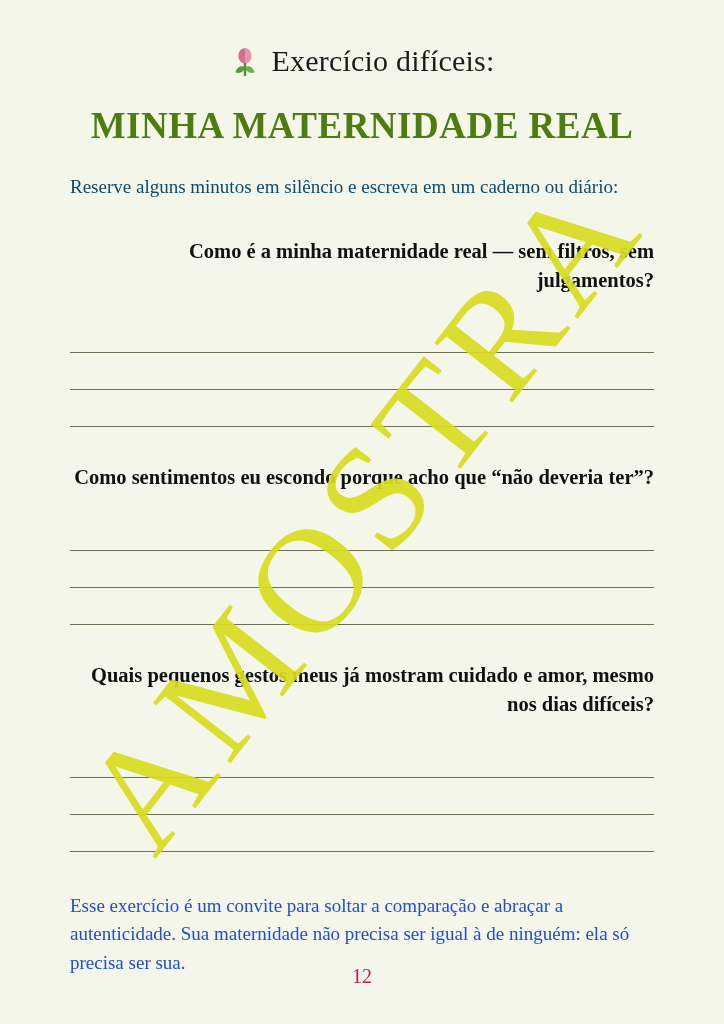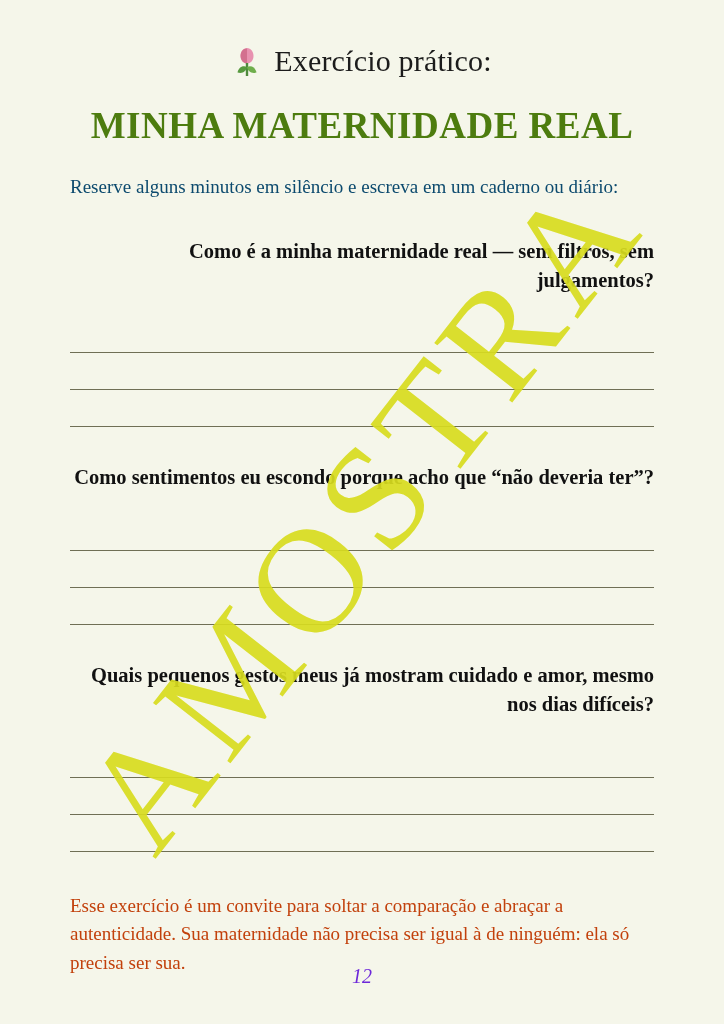--- a/index.html
+++ b/index.html
@@ -77,32 +77,31 @@
   }
   .rule {
     border-bottom: 1.2px solid #6f6f55;
     height: 36px;
   }
 
   .closing {
     font-size: 19px;
     line-height: 1.5;
     margin-top: 40px;
-    color: #c2410c;
+    color: #1d4ed8;
   }
 
   .page-number {
     position: absolute;
     bottom: 36px;
     left: 0;
     right: 0;
     text-align: center;
     font-size: 20px;
-    color: #6d28d9;
-    font-style: italic;
+    color: #be185d;
   }
 
   
   .watermark {
     position: absolute;
     left: 50%;
     top: 50%;
     transform: translate(-50%, -50%) rotate(-52deg);
     font-family: "Liberation Serif", serif;
     font-size: 150px;
@@ -122,21 +121,21 @@
   <div class="exercise-header">
     <span class="flower-icon">
       <svg width="30" height="34" viewBox="0 0 30 34" xmlns="http://www.w3.org/2000/svg">
         <path d="M15 4 C11 4 8.5 8 8.5 12 C8.5 16.5 11.5 19.5 15 19.5 C18.5 19.5 21.5 16.5 21.5 12 C21.5 8 19 4 15 4 Z" fill="#e892b0"></path>
         <path d="M8.6 11.5 C8.6 8 10.8 4.4 15 4.4 L15 19.4 C11.4 19.4 8.6 16 8.6 11.5 Z" fill="#d3708f"></path>
         <path d="M15 19 L15 32" stroke="#4f8a3d" stroke-width="2.4" fill="none"></path>
         <path d="M15 23 C10 21 6.5 24 5.5 28.5 C10.5 30 14 27.5 15 23 Z" fill="#57993f"></path>
         <path d="M15 23 C20 21 23.5 24 24.5 28.5 C19.5 30 16 27.5 15 23 Z" fill="#6fae4c"></path>
       </svg>
     </span>
-    <span class="exercise-label">Exercício prático:</span>
+    <span class="exercise-label">Exercício difíceis:</span>
   </div>
 
   <h1 class="main-title">MINHA MATERNIDADE REAL</h1>
 
   <div class="content">
 
     <p class="intro">Reserve alguns minutos em silêncio e escreva em um caderno ou diário:</p>
 
     <p class="question">Como é a minha maternidade real — sem filtros, sem julgamentos?</p>
     <div class="lines">

